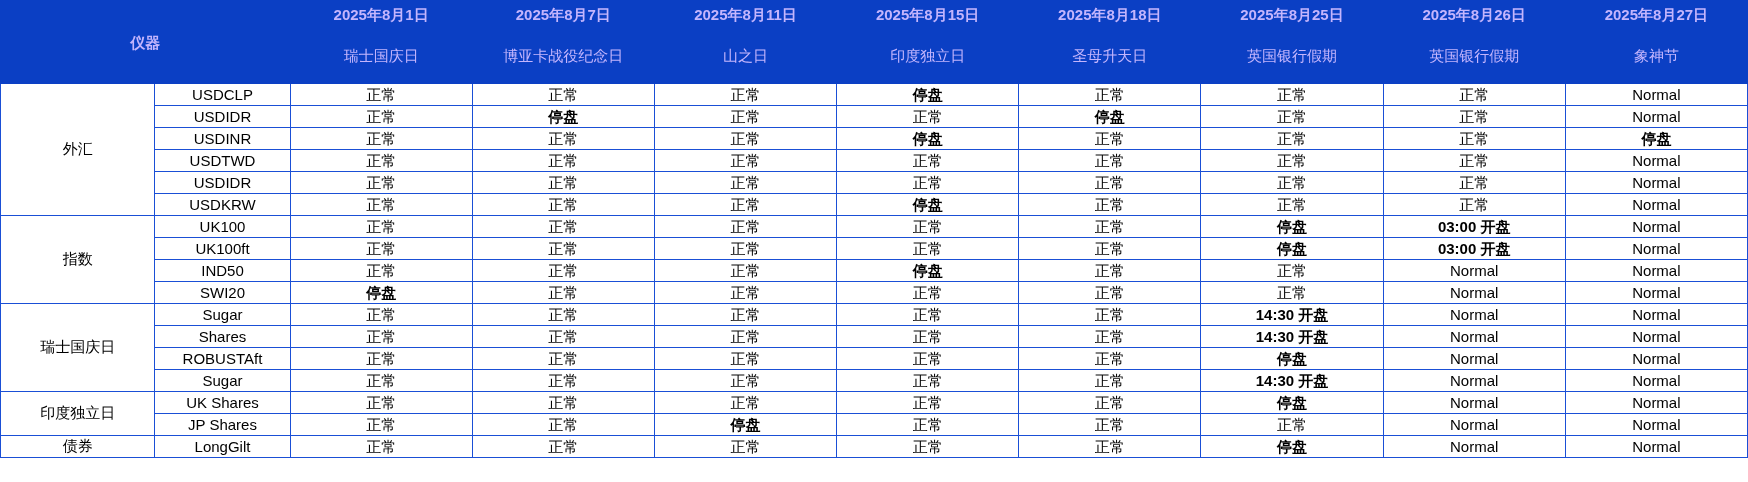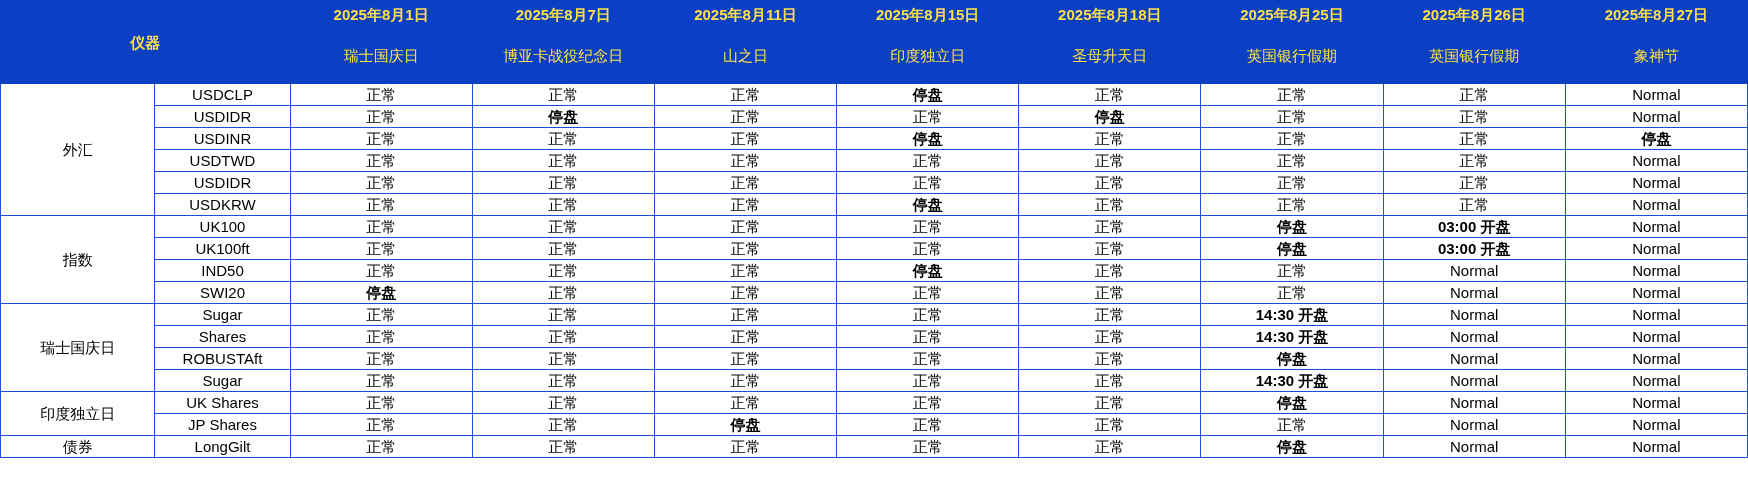--- a/index.html
+++ b/index.html
@@ -25,21 +25,21 @@
     color: #000000;
     background: #ffffff;
     height: 21px;
     line-height: 21px;
     overflow: hidden;
     white-space: nowrap;
   }
   
   #holiday-table thead th {
     background: #0b3fc4;
-    color: #fde047;
+    color: #c4b5fd;
     font-weight: bold;
     border: 1px solid #0b3fc4;
     font-size: 15px;
   }
   #holiday-table thead th.date-cell {
     height: 27px;
     line-height: 27px;
   }
   #holiday-table thead th.name-cell {
     height: 54px;
@@ -56,20 +56,21 @@
   col.cat-col { width: 128px; }
   col.inst-col { width: 112px; }
   col.data-col { width: 151px; }
 
   
   td.category {
     font-weight: normal;
     font-size: 15px;
     background: #ffffff;
     border: 1px solid #1a4fd6;
+    font-family: Liberation Serif, serif;
   }
   td.instrument {
     font-size: 15px;
     background: #ffffff;
   }
   td.val-normal { color: #000000; }
   td.val-alert  { color: #ff0000; font-weight: bold; }
 </style>
 </head>
 <body>

